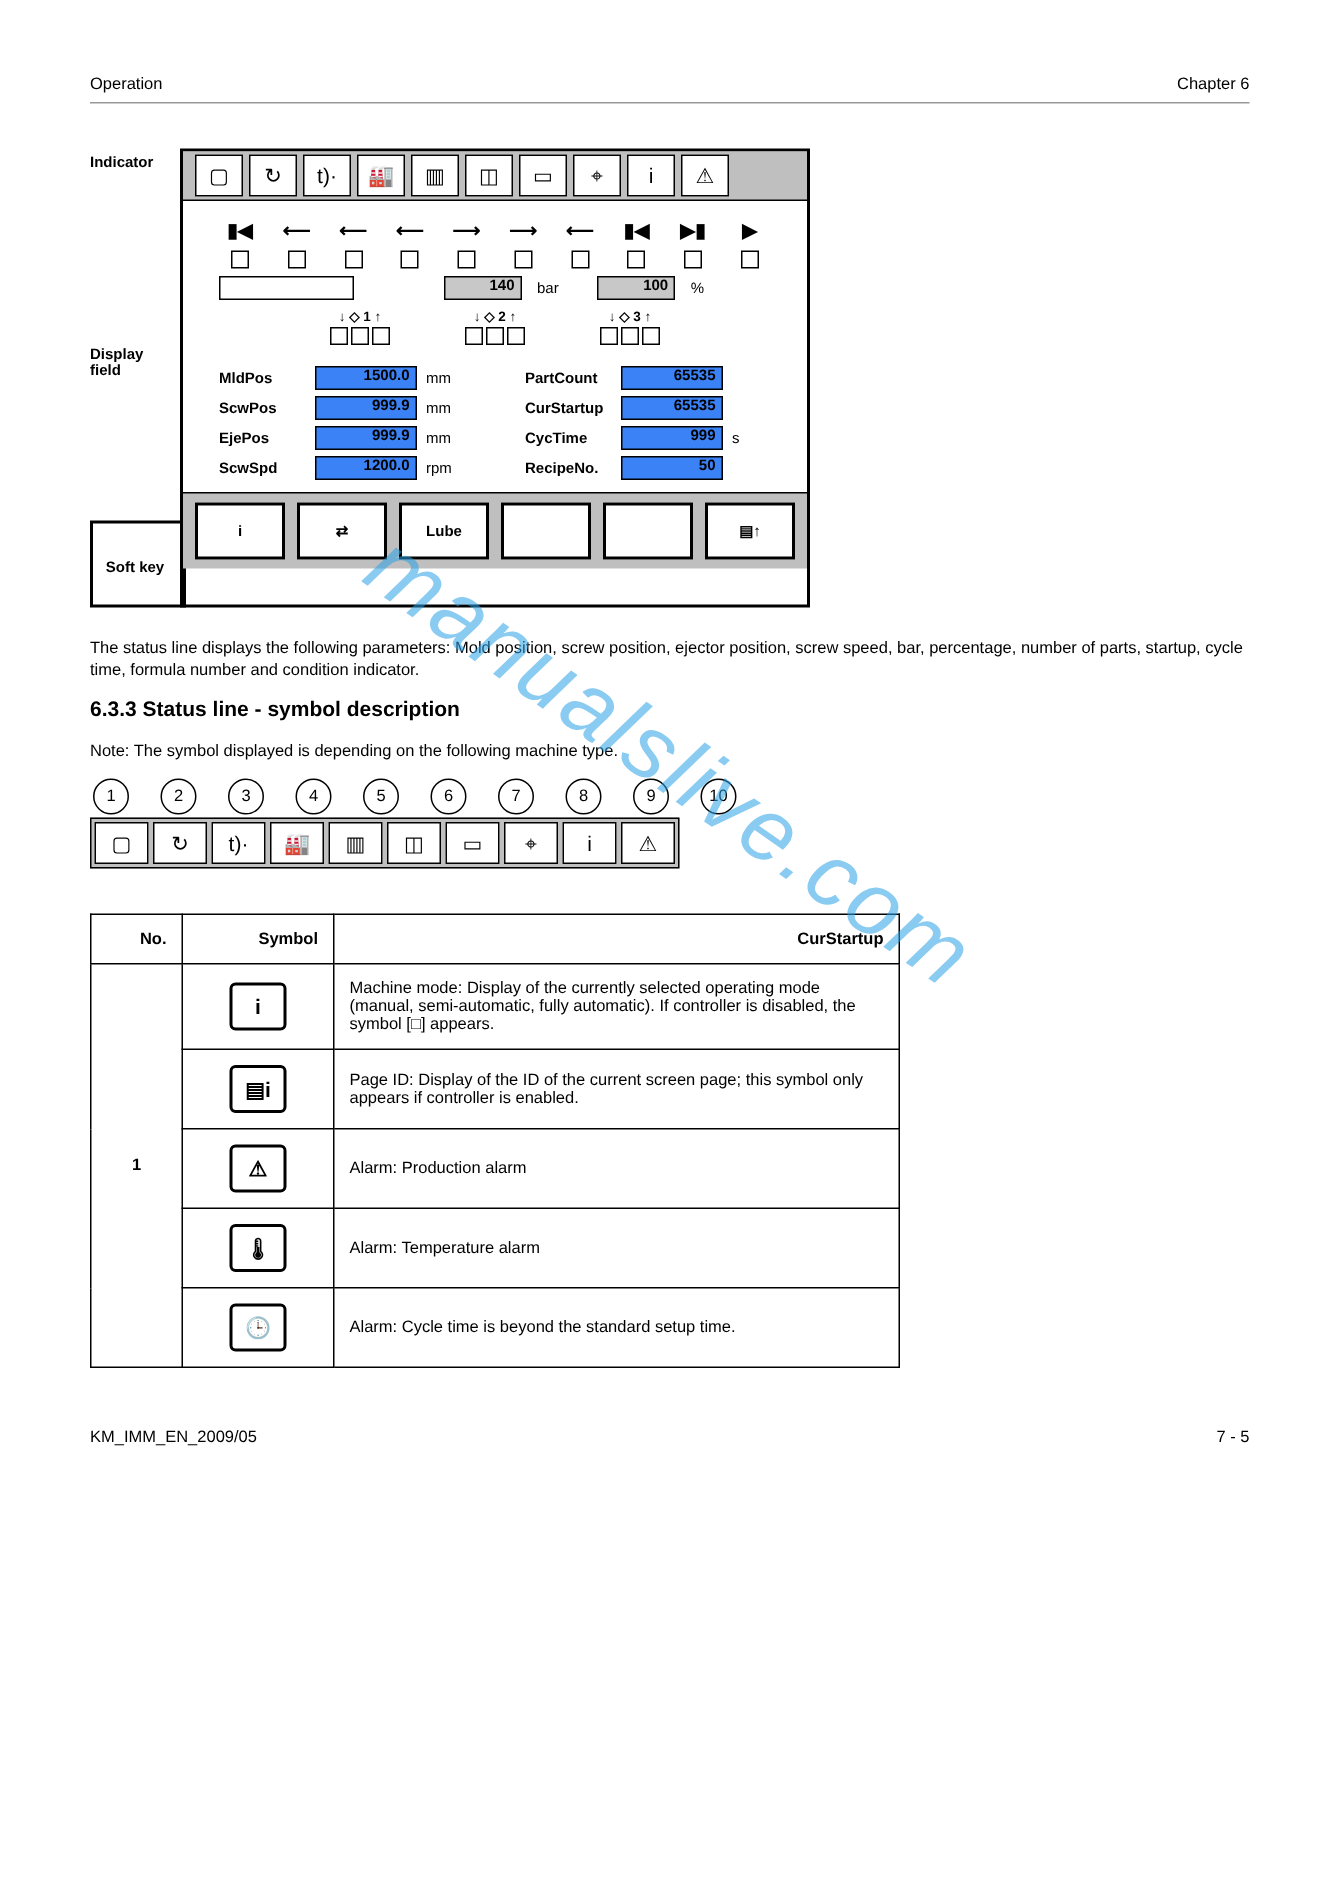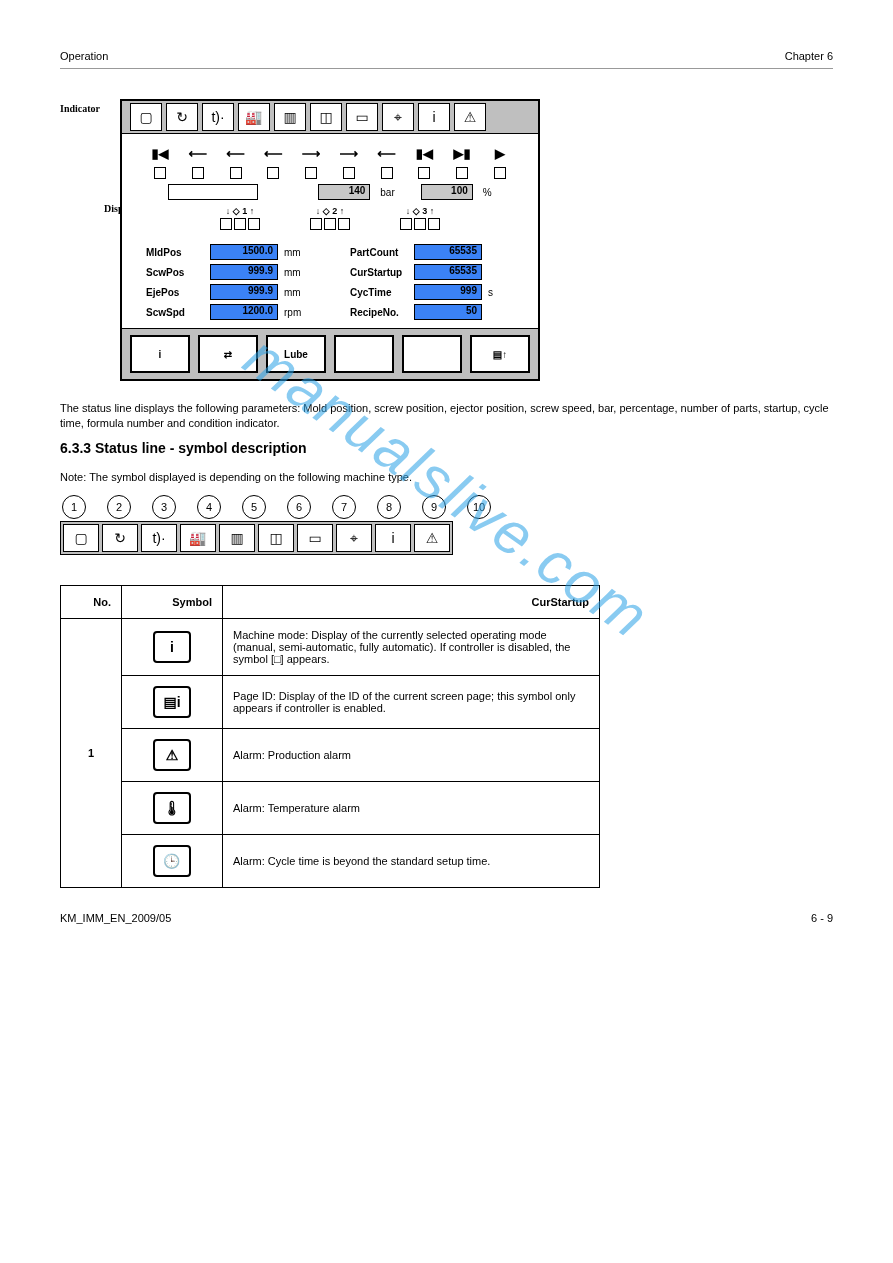--- a/index.html
+++ b/index.html
@@ -33,22 +33,21 @@
   .screenshot-block {
     display: flex;
     align-items: stretch;
     margin-bottom: 20px;
   }
   .side-labels {
     width: 60px;
     font-size: 10px;
     font-weight: bold;
     display: flex;
-    flex-direction: row;
-    font-family: Liberation Serif, serif;
+    flex-direction: column;
   }
   .side-lbl { flex: 0 0 auto; padding-top: 4px; padding-right: 4px; }
   .side-lbl.indicator { height: 30px; }
   .side-lbl.display { height: 210px; display:flex; align-items:center; }
   .side-lbl.softkey { height: 50px; display:flex; align-items:center; }
 
   .screen {
     border: 2px solid #000;
   }
   .indicator-row {
@@ -91,21 +90,21 @@
     width: 28px;
     height: 14px;
     display: flex;
     align-items: center;
     justify-content: center;
   }
   .chk { width:10px; height:10px; border:1px solid #000; }
   .valrow {
     display:flex;
     gap:10px;
-    justify-content:center;
+    justify-content:flex-start;
     align-items:center;
     margin-top:4px;
     font-size:10px;
   }
   .valbox {
     border:1px solid #000;
     background:#c8c8c8;
     min-width:42px;
     height:14px;
     text-align:right;
@@ -214,21 +213,21 @@
     border-radius:4px;
     align-items:center; justify-content:center;
     font-size:14px;
     font-weight:bold;
   }
 
   .footer-row {
     display:flex;
     justify-content:space-between;
     font-size:11px;
-    margin-top: 24px;
+    margin-top: 40px;
   }
 
   .watermark {
     position:absolute;
     top: 50%;
     left: 50%;
     transform: translate(-50%, -50%) rotate(35deg);
     font-size: 60px;
     color: #2aa1e6;
     opacity: 0.55;
@@ -473,15 +472,15 @@
     </tr>
     <tr>
       <td class="sym-icon-cell"><span class="sym-icon">🕒</span></td>
       <td>Alarm: Cycle time is beyond the standard setup time.</td>
     </tr>
   </tbody>
     </table>
 
   <div class="footer-row">
     <div>KM_IMM_EN_2009/05</div>
-    <div>6 - 9</div>
+    <div>7 - 5</div>
   </div>
 </div>
 
 </body></html>

